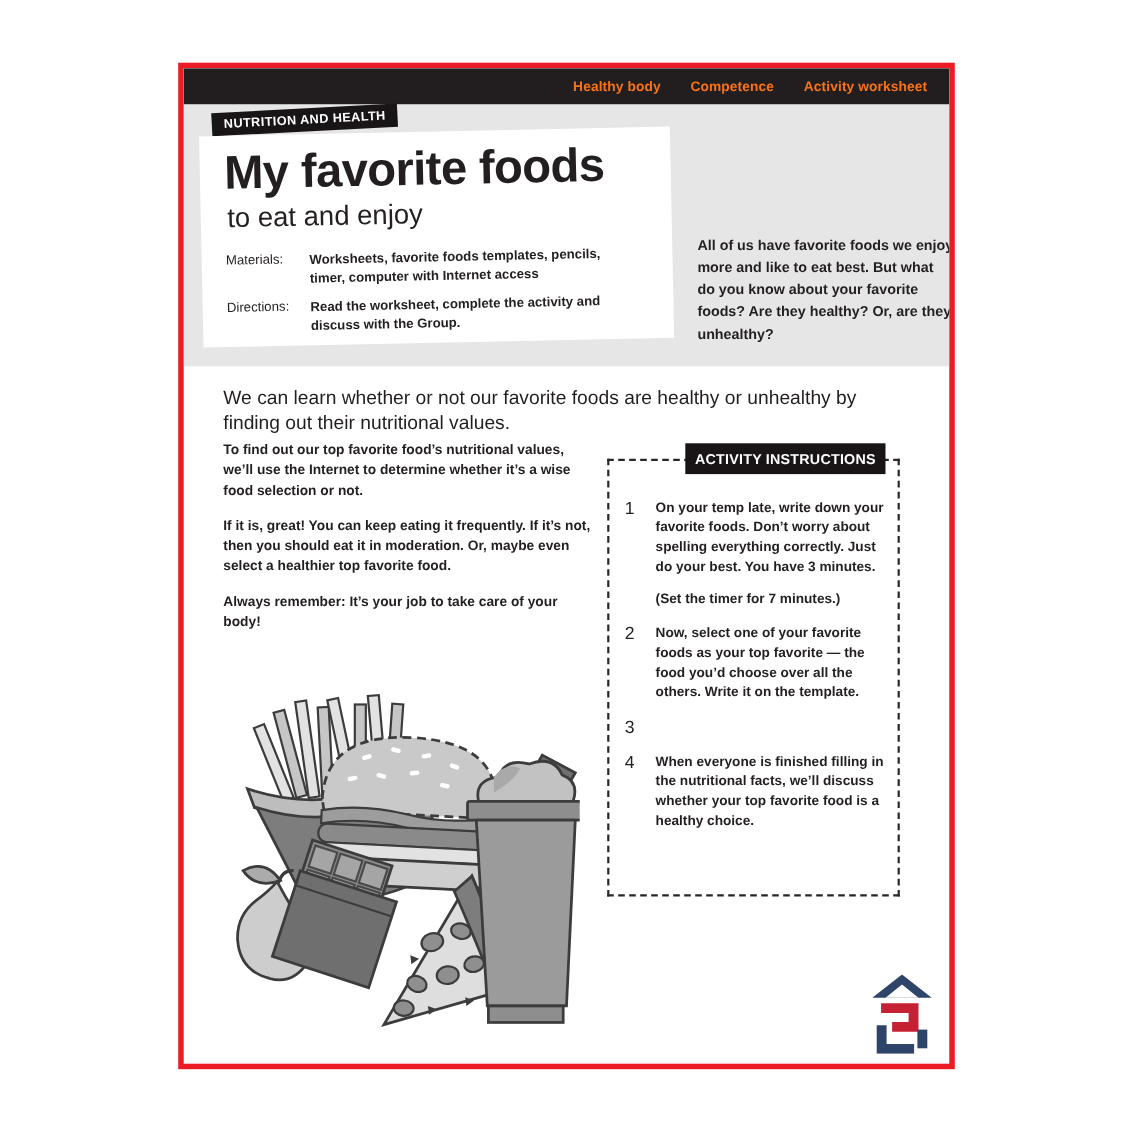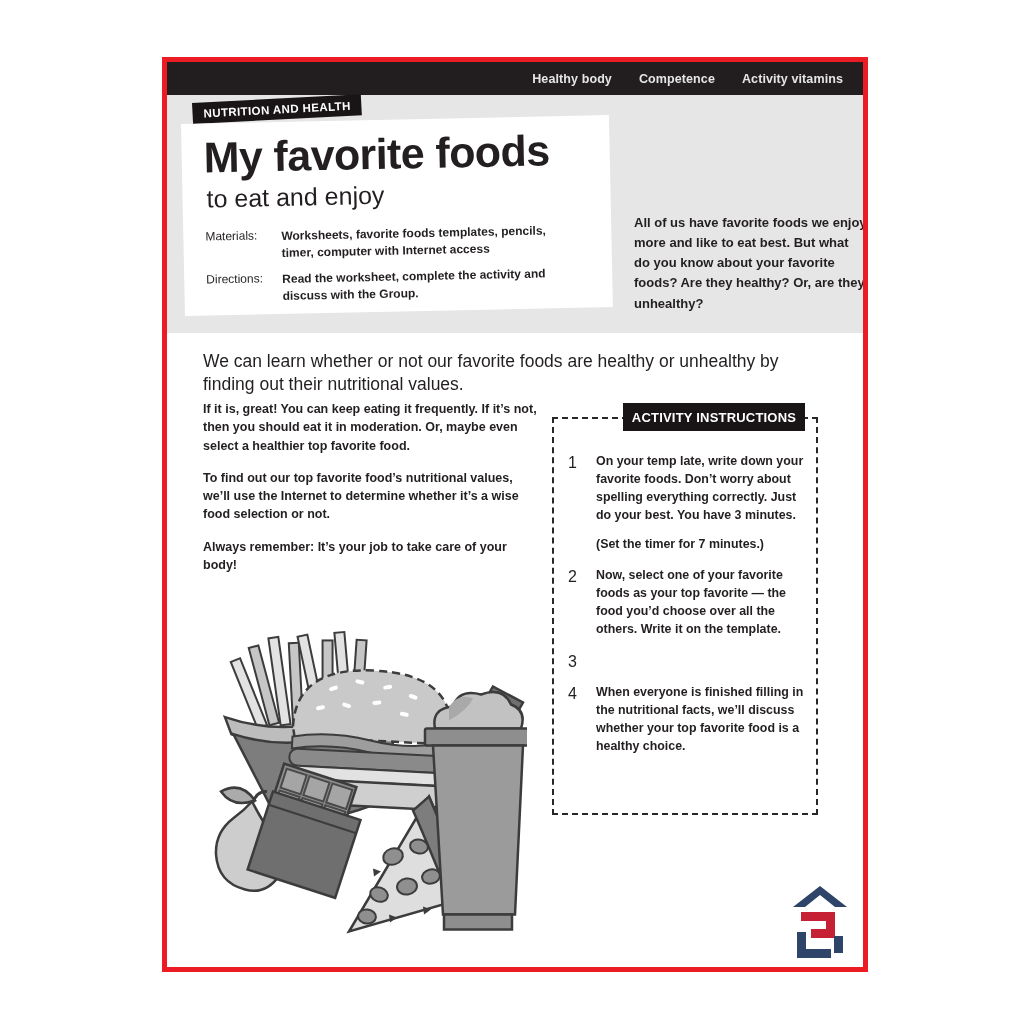--- a/index.html
+++ b/index.html
@@ -11,21 +11,21 @@
   .page{
     position:absolute;left:162px;top:57px;width:696px;height:905px;
     border:5px solid #ec1c24;background:#ffffff;overflow:hidden;
   }
   
   .topbar{
     position:absolute;left:0;top:0;width:100%;height:33px;background:#221e1f;
     display:flex;justify-content:flex-end;align-items:center;gap:27px;
     padding-right:20px;box-sizing:border-box;
   }
-  .topbar span{color:#e5e5e5;font-size:12.5px;font-weight:700;letter-spacing:.1px;}
+  .topbar span{color:#f97316;font-size:12.5px;font-weight:700;letter-spacing:.1px;}
   
   .hero{
     position:absolute;left:0;top:33px;width:100%;height:238px;background:#e6e6e6;
   }
   .tag{
     position:absolute;left:25px;top:8px;background:#191516;color:#ffffff;
     font-size:11.5px;font-weight:700;letter-spacing:.4px;padding:5px 11px 4px 11px;
     transform:rotate(-3deg);transform-origin:left top;white-space:nowrap;
   }
   .titlebox{
@@ -70,21 +70,21 @@
   .logo{position:absolute;left:626px;top:824px;width:54px;height:72px;}
 </style>
 </head>
 <body>
 
 <div class="page">
 
   <div class="topbar">
     <span>Healthy body</span>
     <span>Competence</span>
-    <span>Activity vitamins</span>
+    <span>Activity worksheet</span>
   </div>
 
   <div class="hero">
     <div class="tag">NUTRITION AND HEALTH</div>
     <div class="titlebox">
       <div class="title">My favorite foods</div>
       <div class="subtitle">to eat and enjoy</div>
       <div class="rows">
         <div class="row">
           <span class="lbl">Materials:</span>
@@ -95,22 +95,22 @@
           <span class="val">Read the worksheet, complete the activity and discuss with the Group.</span>
         </div>
       </div>
     </div>
     <div class="intro">All of us have favorite foods we enjoy more and like to eat best. But what do you know about your favorite foods? Are they healthy? Or, are they unhealthy?</div>
   </div>
 
   <div class="lead">We can learn whether or not our favorite foods are healthy or unhealthy by finding out their nutritional values.</div>
 
   <div class="leftcol">
+    <p>To find out our top favorite food’s nutritional values, we’ll use the Internet to determine whether it’s a wise food selection or not.</p>
     <p>If it is, great! You can keep eating it frequently. If it’s not, then you should eat it in moderation. Or, maybe even select a healthier top favorite food.</p>
-    <p>To find out our top favorite food’s nutritional values, we’ll use the Internet to determine whether it’s a wise food selection or not.</p>
     <p>Always remember: It’s your job to take care of your body!</p>
   </div>
 
   <div class="activity">
     <div class="step">
       <span class="num">1</span>
       <span class="txt">On your temp late, write down your favorite foods. Don’t worry about spelling everything correctly. Just do your best. You have 3 minutes.</span>
     </div>
     <div class="step-note">(Set the timer for 7 minutes.)</div>
     <div class="step">

